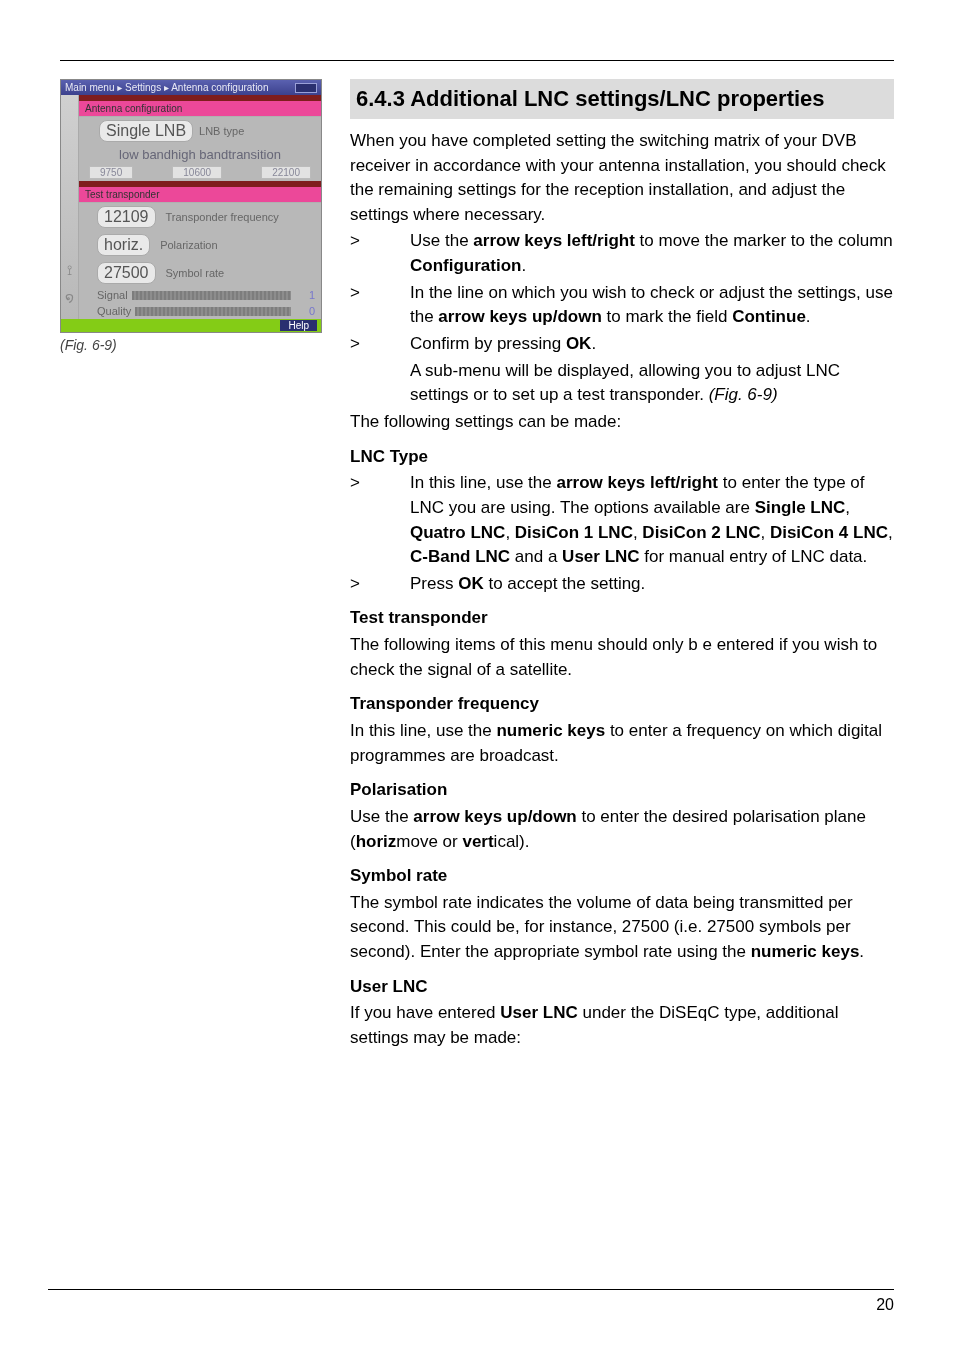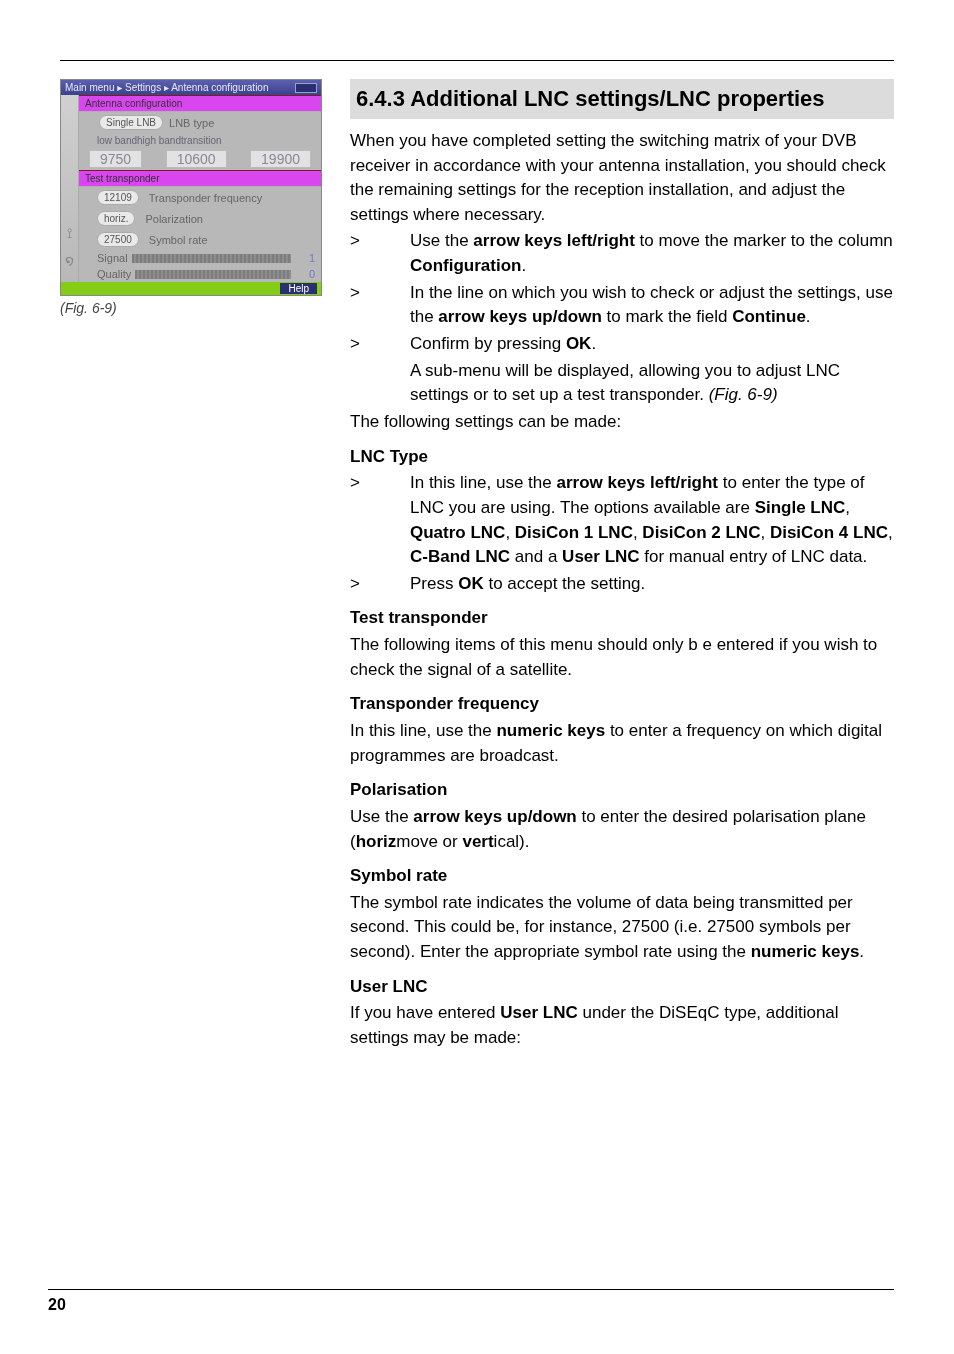--- a/index.html
+++ b/index.html
@@ -9,27 +9,27 @@
   .columns { display: flex; gap: 20px; }
   .left-col { width: 270px; flex-shrink: 0; }
   .right-col { flex: 1; font-size: 17px; line-height: 1.45; }
   .right-col p { margin-bottom: 2px; }
 
   
   .device { width: 262px; font-size: 11px; color: #555; border: 1px solid #888; background: #b8b8b8; }
   .dev-top { display: flex; align-items: center; justify-content: space-between; background: linear-gradient(#5a61b0,#3c418d); color: #e8e9f5; font-size: 10px; padding: 2px 4px; }
   .dev-top .crumb { white-space: nowrap; overflow: hidden; }
   .dev-bug { width: 22px; height: 10px; background: #2a2f70; border: 1px solid #9aa0d8; }
-  .dev-section { background: #d946ef; color: #333; font-size: 10px; padding: 2px 6px; border-top: 1px solid #7f1d1d; border-bottom: 1px solid #b0b0b0; }
+  .dev-section { background: #ec4899; color: #333; font-size: 10px; padding: 2px 6px; border-top: 6px solid #7f1d1d; border-bottom: 1px solid #b0b0b0; }
   .dev-row { display: flex; align-items: center; gap: 6px; padding: 3px 6px; }
   .dev-row.top { padding-left: 20px; }
-  .dev-field { background: #e9e9e9; border: 1px solid #aaa; padding: 1px 6px; border-radius: 8px; font-size: 10px; color: #555; }
+  .dev-field { background: #e9e9e9; border: 1px solid #aaa; padding: 1px 6px; border-radius: 8px; font-size: 16px; color: #555; }
   .dev-label { font-size: 11px; color: #666; }
-  .dev-band-head { display: flex; justify-content: flex-start; padding: 2px 18px; font-size: 10px; color: #667; }
-  .dev-band-vals { display: flex; justify-content: space-between; padding: 2px 10px; font-size: 14px; color: #889; align-items: flex-end; }
+  .dev-band-head { display: flex; justify-content: center; padding: 2px 18px; font-size: 13px; color: #667; }
+  .dev-band-vals { display: flex; justify-content: space-between; padding: 2px 10px; font-size: 10px; color: #889; align-items: flex-end; }
   .dev-band-vals span { background: #e2e2e2; border: 1px solid #bbb; padding: 0 10px; }
   .dev-side { display: flex; }
   .dev-side-pic { width: 18px; background: linear-gradient(#d0d0d0,#b8b8b8); border-right: 1px solid #aaa; display: flex; flex-direction: column; align-items: center; justify-content: flex-end; gap: 10px; padding-bottom: 14px; }
   .dev-side-pic .glyph { color: #888; font-size: 14px; }
   .dev-main { flex: 1; }
   .dev-tt { padding: 3px 6px 3px 18px; display: flex; gap: 10px; align-items: center; }
   .dev-sig { display: flex; align-items: center; gap: 4px; padding: 2px 6px 2px 18px; }
   .bar { flex: 1; height: 9px; background: repeating-linear-gradient(90deg,#7d7d7d 0 2px,#8d8d8d 2px 4px); }
   .dev-sig .num { width: 20px; text-align: right; font-size: 11px; color: #77c; }
   .dev-bot { display: flex; justify-content: flex-end; background: #84cc16; padding: 1px 4px; }
@@ -41,21 +41,21 @@
   .para { margin-bottom: 4px; }
   .step { display: flex; margin-bottom: 2px; }
   .step .gt { width: 60px; flex-shrink: 0; }
   .step .body { flex: 1; }
   .indent { padding-left: 60px; margin-bottom: 2px; }
   .subhead { font-weight: bold; margin-top: 10px; margin-bottom: 2px; }
   .b { font-weight: bold; }
   .it { font-style: italic; }
 
   
-  .footer { position: absolute; left: 48px; right: 60px; bottom: 40px; text-align: left; font-weight: bold; }
+  .footer { position: absolute; left: 48px; right: 60px; bottom: 40px; text-align: right; }
   .footer hr { border: none; border-top: 1px solid #000; margin-bottom: 6px; }
   .footer .num { font-size: 16px; }
 </style>
 </head>
 <body>
 
 <div class="page">
   <hr class="hr-top">
 
   <div class="columns">
@@ -78,21 +78,21 @@
               <span class="dev-label">LNB type</span>
             </div>
             <div class="dev-band-head">
               <span>low band</span>
               <span>high band</span>
               <span>transition</span>
             </div>
             <div class="dev-band-vals">
               <span>9750</span>
               <span>10600</span>
-              <span>19900</span>
+              <span>22100</span>
             </div>
             <div class="dev-section">Test transponder</div>
             <div class="dev-tt">
               <span class="dev-field">12109</span>
               <span class="dev-label">Transponder frequency</span>
             </div>
             <div class="dev-tt">
               <span class="dev-field">horiz.</span>
               <span class="dev-label">Polarization</span>
             </div>

